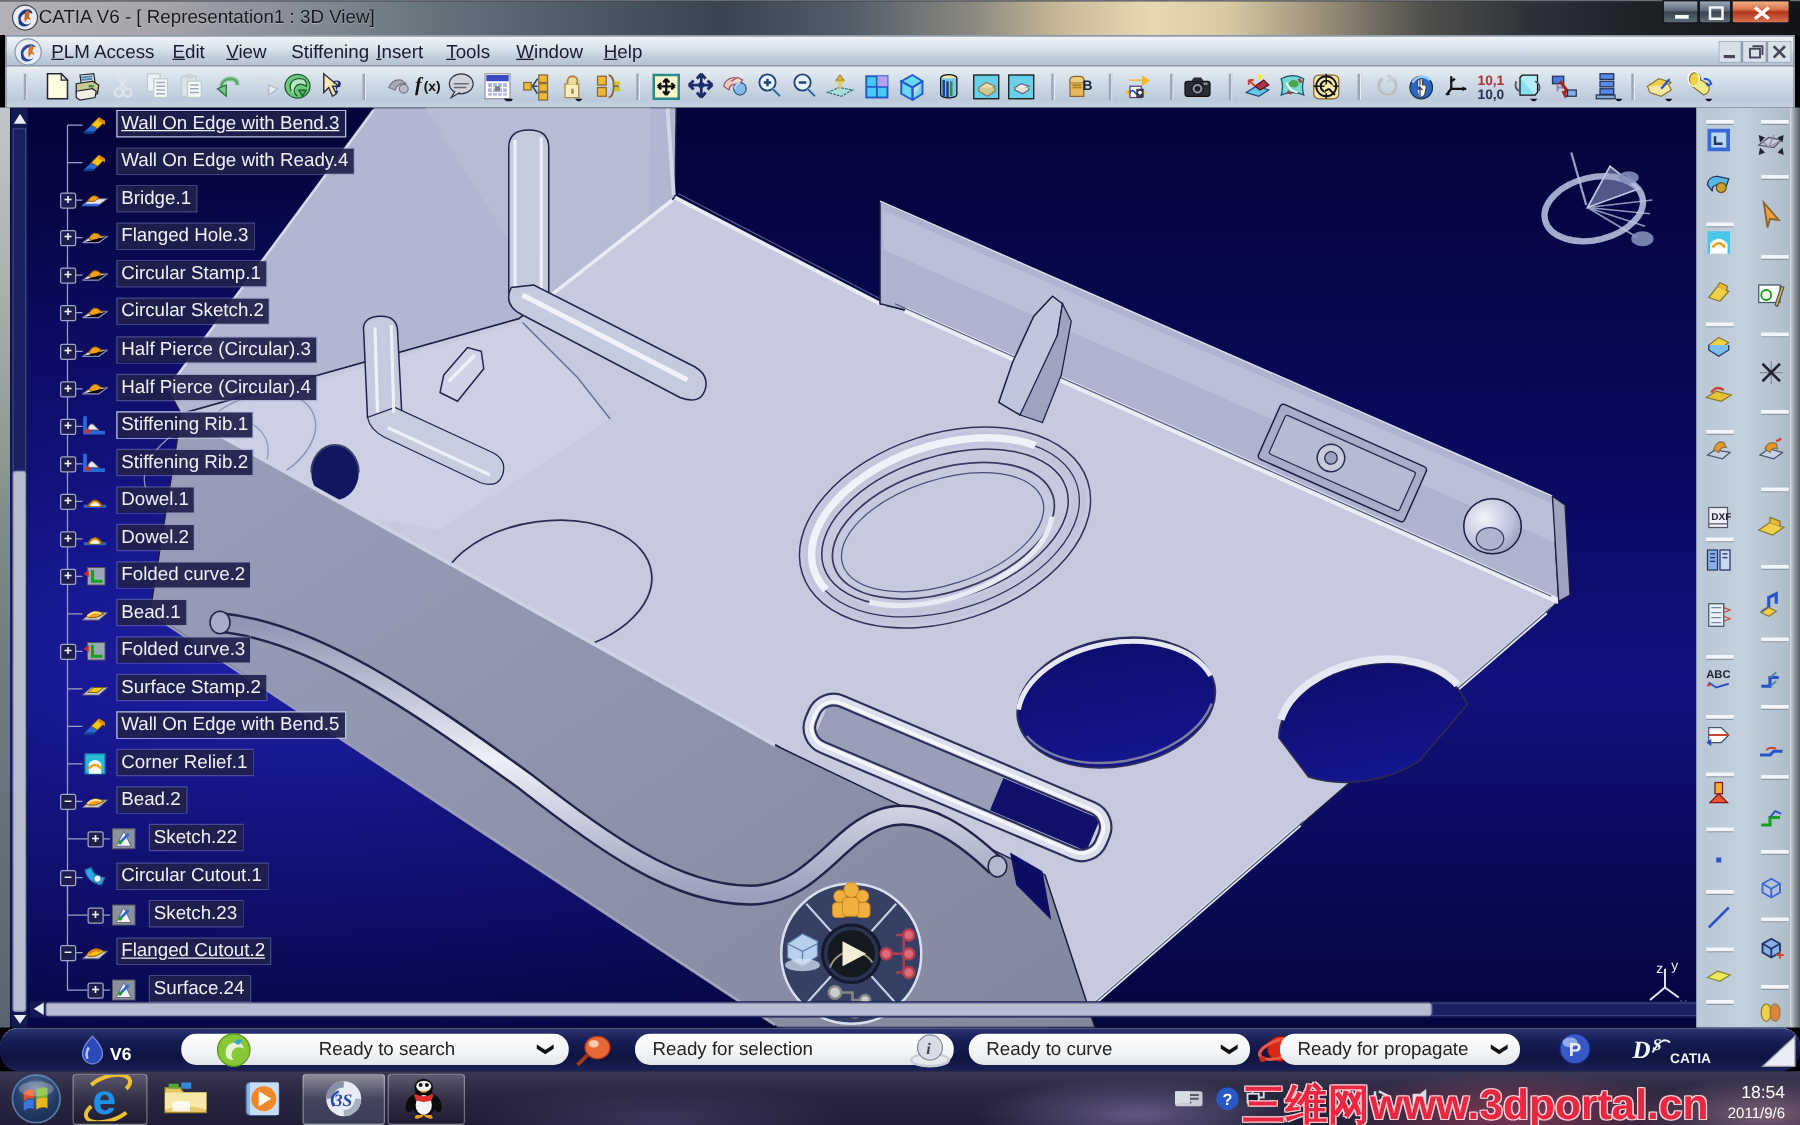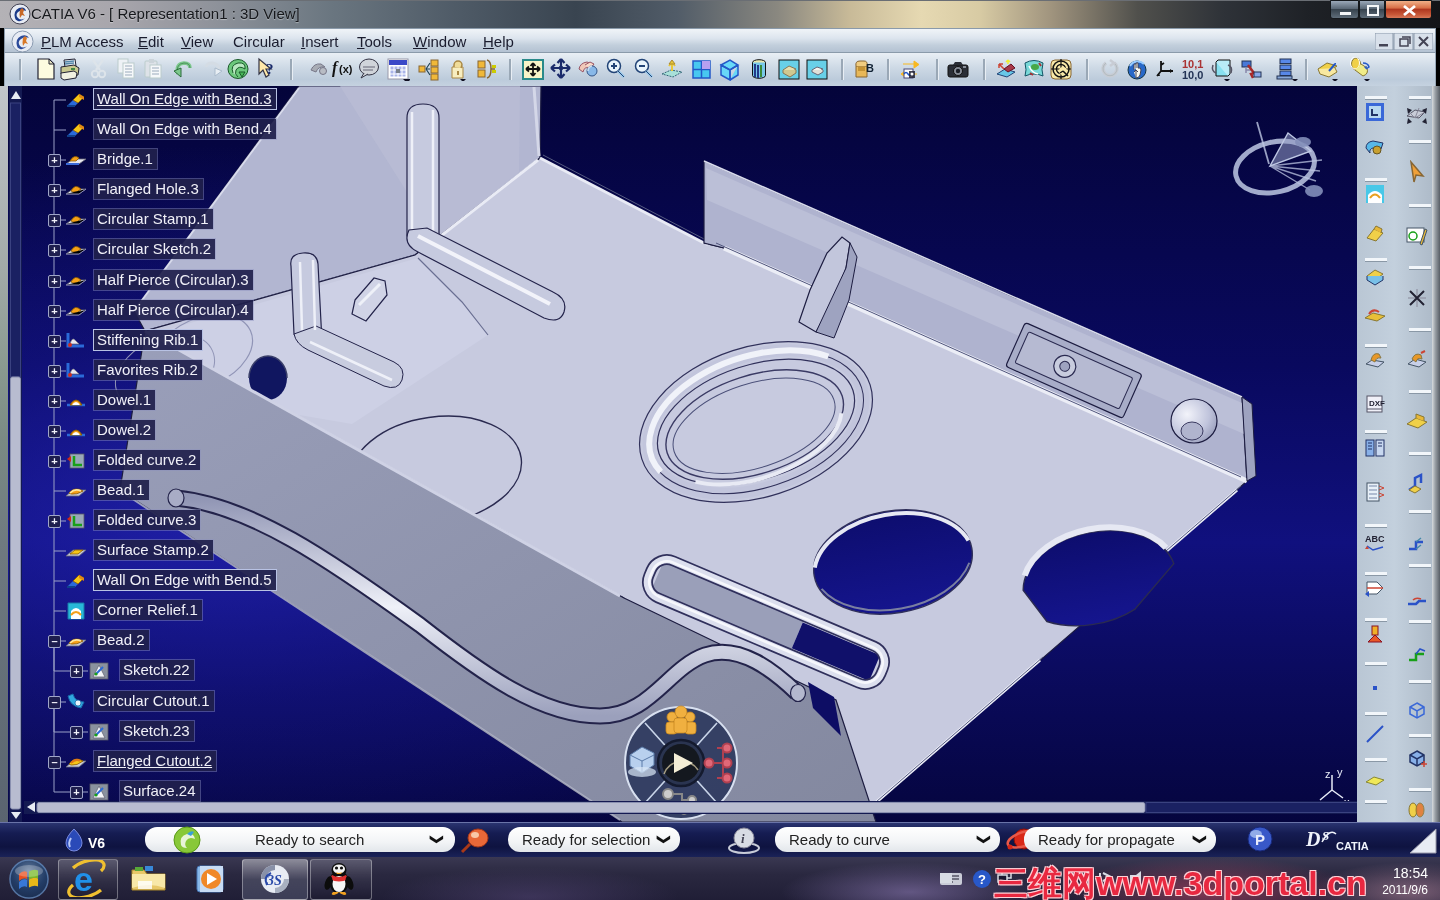--- a/index.html
+++ b/index.html
@@ -38,21 +38,21 @@
 
 #tree{left:0;top:0;width:700px;height:822px;}
 .trow{position:absolute;height:22px;color:#f0f0f8;font-size:15px;white-space:nowrap;}
 .tlabel{position:absolute;left:0;top:0;height:19px;line-height:19px;padding:1px 4px 2px 3px;background:rgba(32,32,76,0.93);box-shadow:0 0 0 1px rgba(140,145,190,0.45);}
 .tsel{box-shadow:0 0 0 1px #b8c2e4;}
 .texp{position:absolute;width:11px;height:11px;background:#1e1e4e;border:1px solid #a0a6c8;border-radius:2px;color:#f0f0f8;font-size:11px;line-height:10px;text-align:center;font-weight:bold;}
 .ticonbox{position:absolute;width:22px;height:20px;}
 
 #statusbar{left:0;top:822px;width:1440px;height:35px;
 background:linear-gradient(180deg,#2a3470 0%,#151c52 30%,#0e1340 70%,#1a2258 100%);
-border-top:1px solid #6a74a8;box-sizing:border-box;}
+border-top:1px solid #6a74a8;box-sizing:border-box;border-radius:15px;}
 .combo{position:absolute;top:4px;height:25px;background:linear-gradient(180deg,#ffffff 0%,#f2f4f6 60%,#e2e6ea 100%);border-radius:12px;color:#222;font-size:15px;line-height:25px;}
 .combo .txt{position:absolute;left:14px;top:0;}
 .combo .chev{position:absolute;right:10px;top:0px;color:#111;font-size:13px;font-weight:bold;transform:rotate(90deg);}
 
 #taskbar{left:0;top:857px;width:1440px;height:43px;
 background:linear-gradient(180deg,#3a3852 0%,#2a2840 40%,#201e36 100%);}
 .tbtn{position:absolute;top:2px;width:58px;height:39px;border:1px solid rgba(255,255,255,0.35);border-radius:3px;
 background:linear-gradient(180deg,rgba(255,255,255,0.18),rgba(255,255,255,0.05) 50%,rgba(0,0,0,0.08));}
 #clock{position:absolute;right:12px;top:8px;color:#fff;font-size:14px;text-align:right;}
 #watermark{position:absolute;left:994px;top:861px;color:#e82840;font-size:34px;font-weight:bold;
@@ -288,21 +288,21 @@
 </div>
   <div id="menubar" class="abs">
       <svg class="abs" style="left:6px;top:1px" width="23" height="23">
         <circle cx="11.5" cy="11.5" r="10.5" fill="#e8ecf4" stroke="#8a9ab0" stroke-width="1"></circle>
         <path d="M6,16 Q4,9 10,6 Q16,4 18,8 Q14,6 10,9 Q6,12 9,16 Q12,19 16,16 Q13,20 9,19 Q6,18 6,16Z" fill="#2a4a9a"></path>
         <path d="M12,8 l2,-2 2,2 -1,3 2,3 -3,-1 -2,3 -0.5,-3.5 Z" fill="#d87828"></path>
       </svg>
 <div class="mitem" style="left:36px"><span class="mu">P</span>LM Access</div>
 <div class="mitem" style="left:133px"><span class="mu">E</span>dit</div>
 <div class="mitem" style="left:176px"><span class="mu">V</span>iew</div>
-<div class="mitem" style="left:228px">Circular</div>
+<div class="mitem" style="left:228px">Stiffening</div>
 <div class="mitem" style="left:296px"><span class="mu">I</span>nsert</div>
 <div class="mitem" style="left:352px"><span class="mu">T</span>ools</div>
 <div class="mitem" style="left:408px"><span class="mu">W</span>indow</div>
 <div class="mitem" style="left:478px"><span class="mu">H</span>elp</div>
 <div class="abs" style="left:1370px;top:4px;width:58px;height:17px">
 <svg width="58" height="17">
 <rect x="0" y="0" width="18" height="17" fill="#d8e0ea" stroke="#8a98aa"></rect>
           <rect x="4" y="11" width="9" height="2.5" fill="#445"></rect>
 <rect x="19" y="0" width="19" height="17" fill="#d8e0ea" stroke="#8a98aa"></rect>
           <rect x="25" y="6" width="8" height="7" fill="none" stroke="#445" stroke-width="1.5"></rect>
@@ -583,21 +583,21 @@
           <path d="M4,14 v4 l8,5 8,-5 v-4" fill="#78c0e8" stroke="#236"></path>
         </svg></div>
 <div class="ricon" style="left:6px;top:218px"><svg width="24" height="24">
           <path d="M2,14 l8,-5 12,3 -8,5 Z" fill="#e8c038" stroke="#873"></path>
           <path d="M6,10 q4,-6 10,-2" fill="none" stroke="#c43" stroke-width="2"></path>
         </svg></div>
 <div class="ricon" style="left:6px;top:262px"><svg width="24" height="24">
           <path d="M3,16 l6,-4 12,2 -6,5 Z" fill="#c8d0e8" stroke="#456"></path>
           <path d="M8,12 q2,-8 8,-6 l2,4 q-5,-1 -6,4 Z" fill="#e89828" stroke="#874"></path>
         </svg></div>
-<div class="ricon" style="left:6px;top:306px"><svg width="24" height="24">
+<div class="ricon" style="left:6px;top:316px"><svg width="24" height="24">
           <rect x="4" y="4" width="15" height="16" fill="#f0f0f8" stroke="#556"></rect>
           <text x="6" y="14" font-size="8" font-weight="bold" fill="#223">DXF</text>
           <path d="M4,17 h15" stroke="#556"></path>
         </svg></div>
 <div class="ricon" style="left:6px;top:350px"><svg width="24" height="24">
           <rect x="3" y="4" width="8" height="16" fill="#88b0e8" stroke="#236"></rect>
           <rect x="13" y="4" width="8" height="16" fill="#c8d8f0" stroke="#236"></rect>
           <path d="M5,7 h4 M5,10 h4 M5,13 h4 M15,7 h4 M15,10 h4" stroke="#236"></path>
         </svg></div>
 <div class="ricon" style="left:6px;top:394px"><svg width="24" height="24">
@@ -746,21 +746,21 @@
           <path d="M14,4 L19,7 L19,10 L14,7 Z" fill="#e08818"></path>
           <path d="M2,16 L10,16" stroke="#10408a" stroke-width="2"></path>
         </svg></div>
 <div class="trow abs" style="left:94px;top:89px"><span class="tlabel tsel" style="position:static;text-decoration:underline;">Wall On Edge with Bend.3</span></div>
 <div class="ticonbox abs" style="left:65px;top:120px"><svg width="22" height="20">
           <path d="M2,16 L10,16 L16,10 L8,10 Z" fill="#2a6ad8"></path>
           <path d="M8,10 L14,4 L19,7 L13,13 Z" fill="#f5c518" stroke="#8a5a00" stroke-width="0.8"></path>
           <path d="M14,4 L19,7 L19,10 L14,7 Z" fill="#e08818"></path>
           <path d="M2,16 L10,16" stroke="#10408a" stroke-width="2"></path>
         </svg></div>
-<div class="trow abs" style="left:94px;top:119px"><span class="tlabel" style="position:static;">Wall On Edge with Bend.4</span></div>
+<div class="trow abs" style="left:94px;top:119px"><span class="tlabel" style="position:static;">Wall On Edge with Ready.4</span></div>
 <div class="texp abs" style="left:48px;top:154px">+</div>
 <div class="ticonbox abs" style="left:65px;top:150px"><svg width="22" height="20">
           <path d="M1,14 L8,9 L21,9 L14,14 Z" fill="#e8e8f0" stroke="#667" stroke-width="0.8"></path>
           <path d="M5,11 Q9,4 14,8 L11,11 Z" fill="#f5a018" stroke="#8a5a00" stroke-width="0.8"></path>
           <path d="M1,14 L14,14" stroke="#3a6ad8" stroke-width="2"></path>
         </svg></div>
 <div class="trow abs" style="left:94px;top:149px"><span class="tlabel" style="position:static;">Bridge.1</span></div>
 <div class="texp abs" style="left:48px;top:184px">+</div>
 <div class="ticonbox abs" style="left:65px;top:180px"><svg width="22" height="20">
           <path d="M1,14 L8,9 L21,9 L14,14 Z" fill="#e8e8f0" stroke="#667" stroke-width="0.8"></path>
@@ -802,21 +802,21 @@
           <path d="M5,13 Q7,6 10,9 L14,13 Z" fill="#e8e8f0" stroke="#778" stroke-width="0.8"></path>
           <circle cx="5" cy="14" r="2" fill="#d03020"></circle>
         </svg></div>
 <div class="trow abs" style="left:94px;top:330px"><span class="tlabel tsel" style="position:static;">Stiffening Rib.1</span></div>
 <div class="texp abs" style="left:48px;top:365px">+</div>
 <div class="ticonbox abs" style="left:65px;top:361px"><svg width="22" height="20">
           <path d="M3,2 L3,15 L19,15" stroke="#2a6ad8" stroke-width="3" fill="none"></path>
           <path d="M5,13 Q7,6 10,9 L14,13 Z" fill="#e8e8f0" stroke="#778" stroke-width="0.8"></path>
           <circle cx="5" cy="14" r="2" fill="#d03020"></circle>
         </svg></div>
-<div class="trow abs" style="left:94px;top:360px"><span class="tlabel" style="position:static;">Favorites Rib.2</span></div>
+<div class="trow abs" style="left:94px;top:360px"><span class="tlabel" style="position:static;">Stiffening Rib.2</span></div>
 <div class="texp abs" style="left:48px;top:395px">+</div>
 <div class="ticonbox abs" style="left:65px;top:391px"><svg width="22" height="20">
           <path d="M2,14 L20,14" stroke="#2a6ad8" stroke-width="2.5"></path>
           <path d="M5,14 Q11,4 17,14 Z" fill="#f5a018" stroke="#8a5a00" stroke-width="1"></path>
           <path d="M7,14 Q11,8 15,14" fill="#fff" stroke="none"></path>
         </svg></div>
 <div class="trow abs" style="left:94px;top:390px"><span class="tlabel" style="position:static;">Dowel.1</span></div>
 <div class="texp abs" style="left:48px;top:425px">+</div>
 <div class="ticonbox abs" style="left:65px;top:421px"><svg width="22" height="20">
           <path d="M2,14 L20,14" stroke="#2a6ad8" stroke-width="2.5"></path>
@@ -921,21 +921,21 @@
           <path d="M14,8 q4,-4 7,-2 l-3,4" fill="#38a0d8"></path>
         </svg>
 <span class="txt" style="left:110px">Ready to search</span>
         <span class="chev" style="right:12px">❯</span>
       </div>
 <svg class="abs" style="left:458px;top:3px" width="36" height="30">
         <ellipse cx="20" cy="12" rx="10" ry="9" fill="#e86838" stroke="#a83818"></ellipse>
         <ellipse cx="17" cy="9" rx="4" ry="3" fill="#f8c8a8"></ellipse>
         <path d="M12,18 l-8,8" stroke="#a83818" stroke-width="3"></path>
       </svg>
-<div class="combo" style="left:508px;width:172px">
+<div class="combo" style="left:508px;width:255px">
         <span class="txt">Ready for selection</span>
         <span class="chev">❯</span>
       </div>
 <svg class="abs" style="left:726px;top:3px" width="36" height="30">
         <ellipse cx="18" cy="22" rx="15" ry="5" fill="none" stroke="#c8ccd8" stroke-width="2"></ellipse>
         <circle cx="18" cy="12" r="10" fill="#d8dce4" stroke="#889"></circle>
         <text x="15" y="17" font-size="13" font-style="italic" font-weight="bold" fill="#445" font-family="Liberation Serif">i</text>
       </svg>
 <div class="combo" style="left:775px;width:225px">
         <span class="txt">Ready to curve</span>

